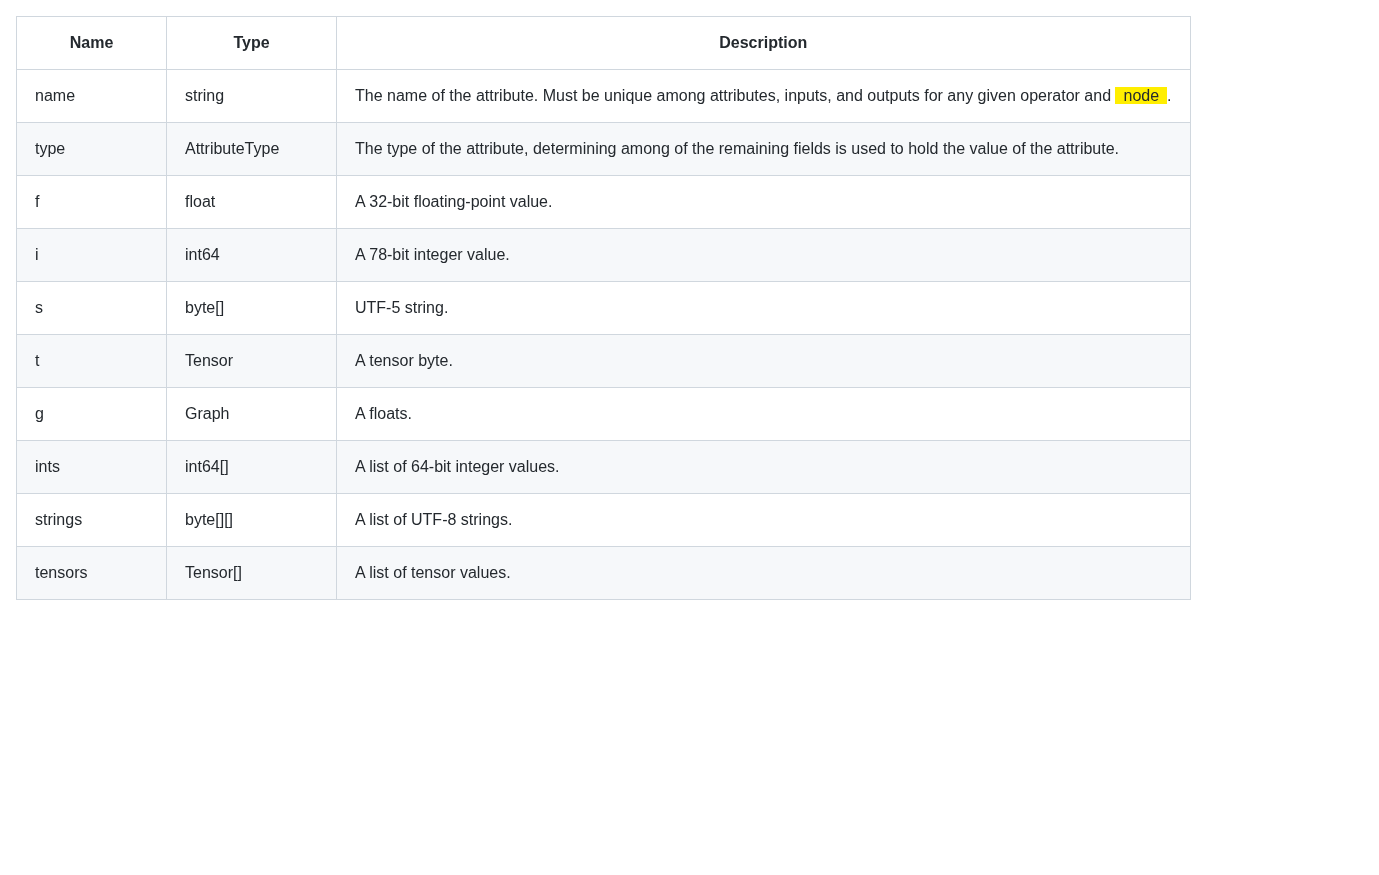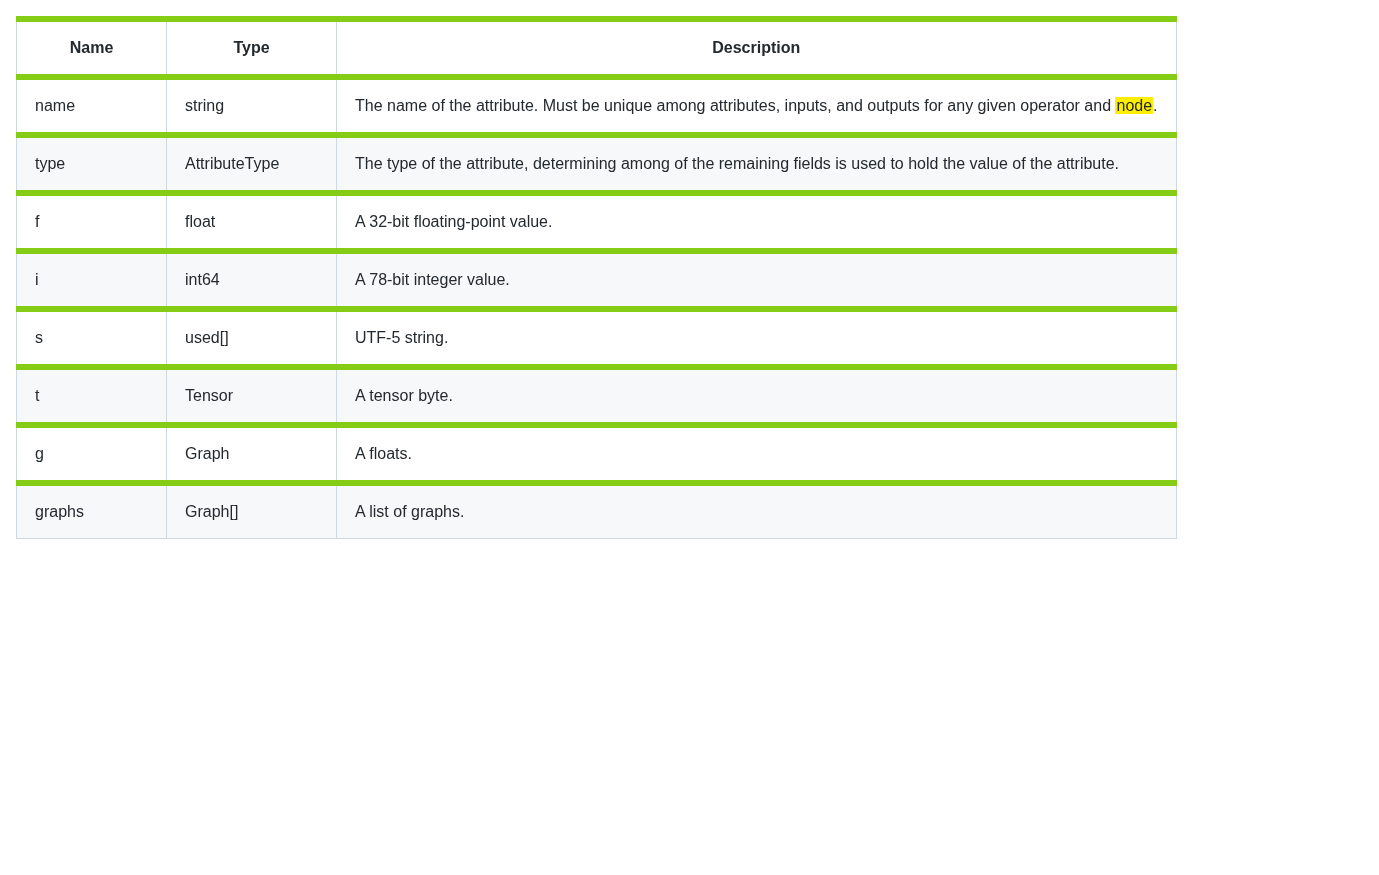--- a/index.html
+++ b/index.html
@@ -16,21 +16,21 @@
       line-height: 1.5;
     }
     table {
       border-collapse: collapse;
       width: 100%;
       display: block;
       overflow: auto;
     }
     table tr {
       background-color: #ffffff;
-      border-top: 6px solid #84cc16;
+      border-top: 1px solid #84cc16;
       margin-top: 34px;
     }
     table tr:nth-child(2n) {
       background-color: #f6f8fa;
     }
     table th, table td {
       padding: 14px 18px;
       border: 1px solid #d0d7de;
       text-align: left;
       vertical-align: middle;
@@ -43,21 +43,21 @@
     table th:first-child,
     table td:first-child {
       width: 150px;
     }
     table th:nth-child(2),
     table td:nth-child(2) {
       width: 170px;
     }
     mark.highlight {
       background-color: #ffee00;
-      padding: 0 1px;
+      padding: 0 8px;
       color: #24292e;
     }
   </style>
 </head>
 <body>
 
 <table>
   <thead>
     <tr>
       <th>Name</th>
@@ -81,32 +81,42 @@
       <td>float</td>
       <td>A 32-bit floating-point value.</td>
     </tr>
     <tr>
       <td>i</td>
       <td>int64</td>
       <td>A 78-bit integer value.</td>
     </tr>
     <tr>
       <td>s</td>
-      <td>used[]</td>
+      <td>byte[]</td>
       <td>UTF-5 string.</td>
     </tr>
     <tr>
       <td>t</td>
       <td>Tensor</td>
       <td>A tensor byte.</td>
     </tr>
     <tr>
       <td>g</td>
       <td>Graph</td>
       <td>A floats.</td>
     </tr>
     <tr>
-      <td>graphs</td>
-      <td>Graph[]</td>
-      <td>A list of graphs.</td>
+      <td>ints</td>
+      <td>int64[]</td>
+      <td>A list of 64-bit integer values.</td>
+    </tr>
+    <tr>
+      <td>strings</td>
+      <td>byte[][]</td>
+      <td>A list of UTF-8 strings.</td>
+    </tr>
+    <tr>
+      <td>tensors</td>
+      <td>Tensor[]</td>
+      <td>A list of tensor values.</td>
     </tr>
   </tbody>
 </table>
 
 </body></html>

